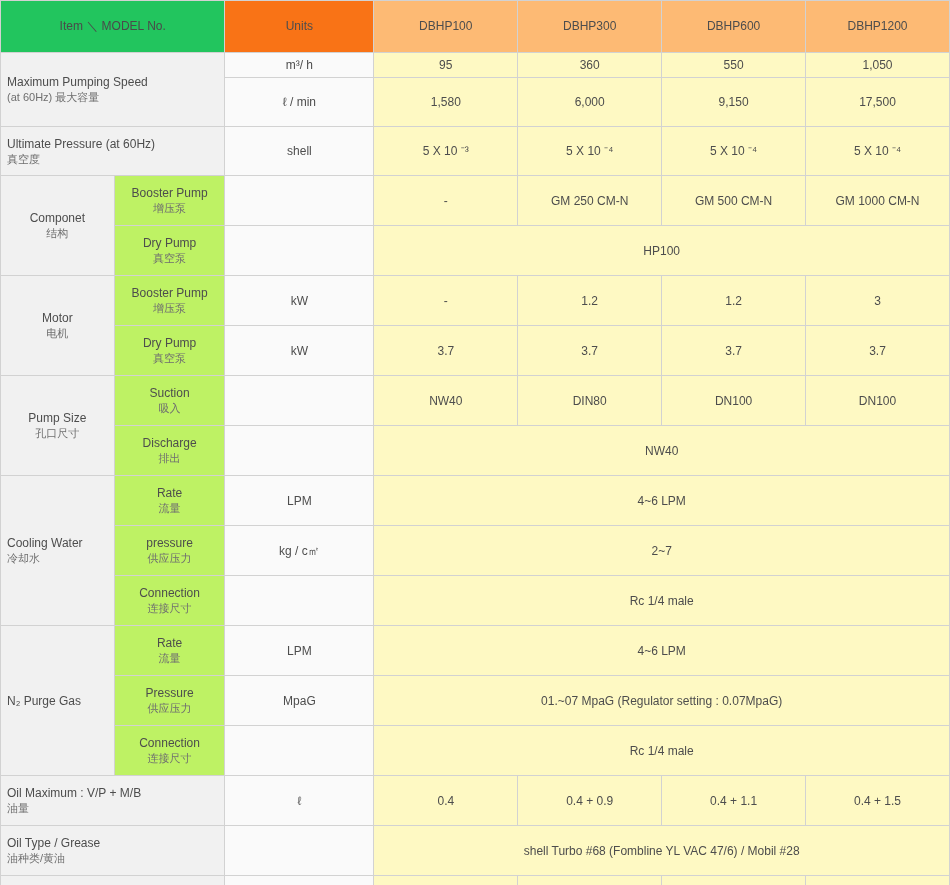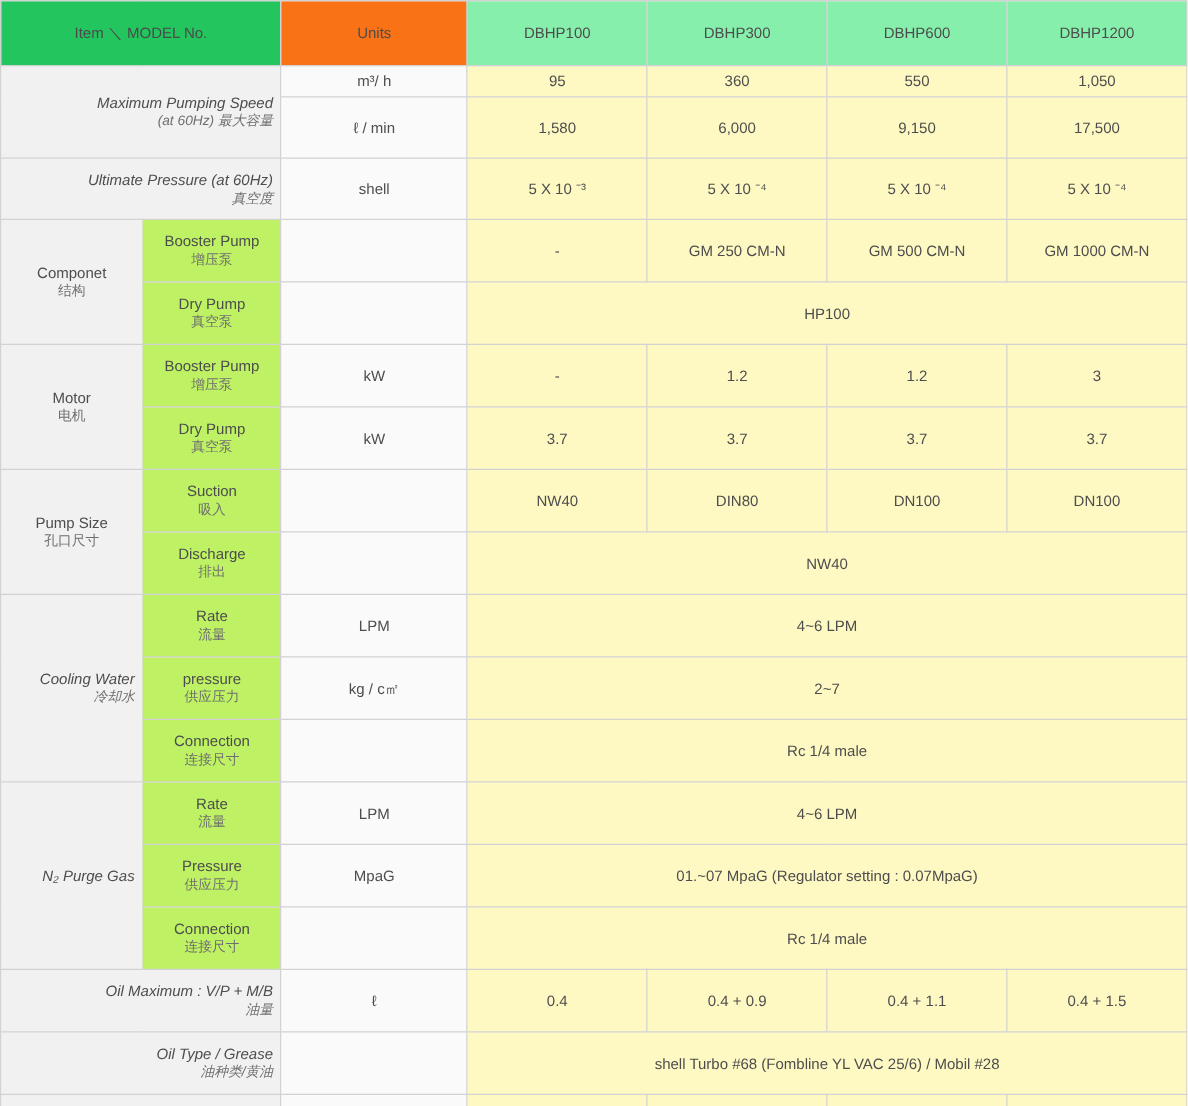--- a/index.html
+++ b/index.html
@@ -30,21 +30,21 @@
     padding: 4px 6px;
     text-align: center;
     vertical-align: middle;
     font-weight: normal;
     color: #4d4d4d;
     font-size: 12px;
     line-height: 1.35;
   }
   
   thead th {
-    background: #86efac;
+    background: #fdba74;
     color: #ffffff;
     font-weight: bold;
     font-size: 13px;
     height: 43px;
     border: 1px solid #8a8a8a;
   }
   thead th.item-col {
     background: #22c55e;
     color: #4a4a4a;
     border: 1px solid #d2d2d2;
@@ -54,23 +54,22 @@
     margin-left: 31px;
   }
   
   td.lbl-main {
     background: #f1f1f1;
     text-align: left;
     padding-left: 10px;
     color: #4d4d4d;
   }
   td.lbl-main.center {
-    text-align: right;
+    text-align: left;
     padding-left: 6px;
-    font-style: italic;
   }
   td.lbl-sub {
     background: #bef264;
     text-align: left;
     padding-left: 10px;
   }
   td.units {
     background: #fafafa;
   }
   td.val {
@@ -286,21 +285,21 @@
         <td class="val">0.4 + 1.1</td>
         <td class="val">0.4 + 1.5</td>
       </tr>
 
       <tr>
         <td class="lbl-main center" colspan="2" style="height:41px;">
           <span>Oil Type / Grease</span>
           <span class="cn">油种类/黄油</span>
         </td>
         <td class="units"></td>
-        <td class="val" colspan="4">shell Turbo #68 (Fombline YL VAC 25/6) / Mobil #28</td>
+        <td class="val" colspan="4">shell Turbo #68 (Fombline YL VAC 47/6) / Mobil #28</td>
       </tr>
 
       <tr>
         <td class="lbl-main center" colspan="2" style="height:41px;">
           
           
         </td>
         <td class="units">㎜</td>
         <td class="val">1,390x460x630</td>
         <td class="val">1,430x500x700</td>

